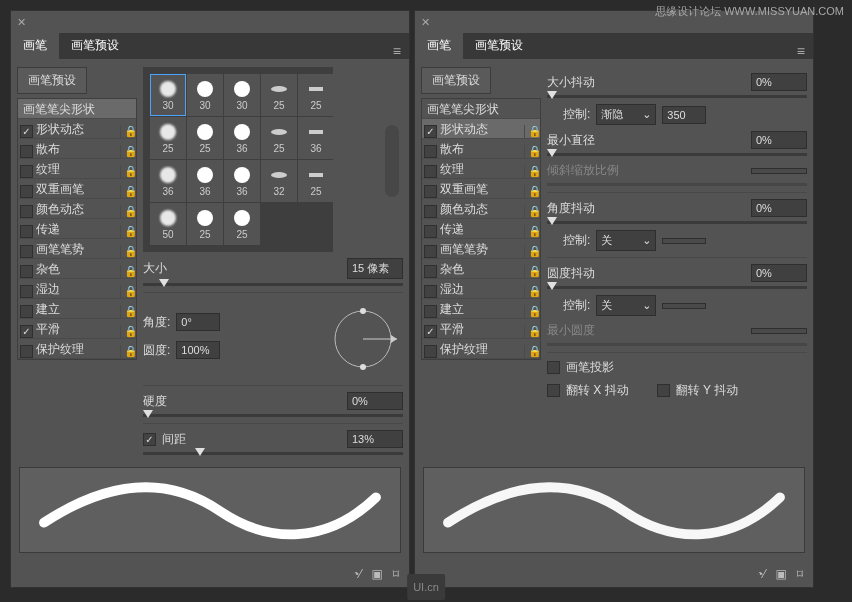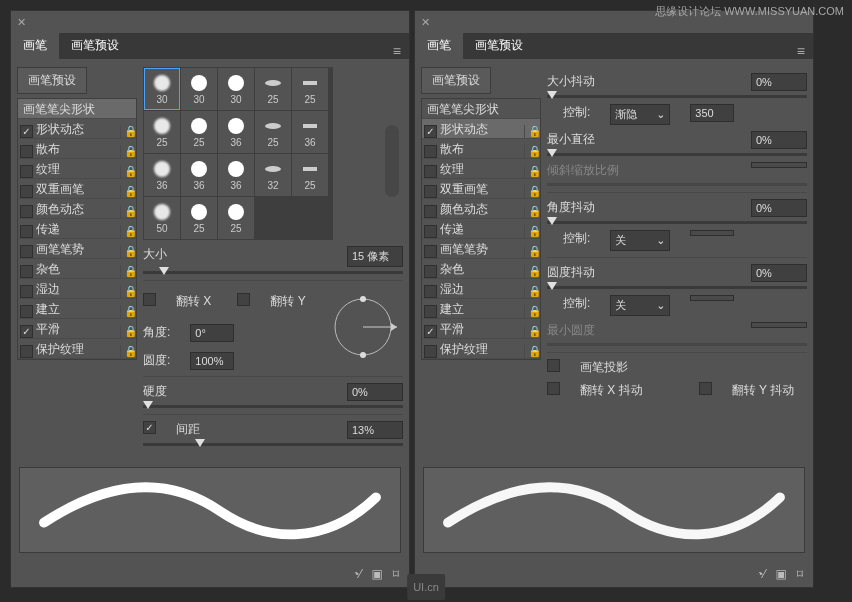--- a/index.html
+++ b/index.html
@@ -16,25 +16,25 @@
 .body{display:flex;padding:8px 6px;gap:6px}
 .sidebar{width:120px}
 .preset-btn{background:#5a5a5a;border:1px solid #3c3c3c;color:#ddd;font-size:12px;padding:4px 10px;margin-bottom:4px;display:inline-block;cursor:pointer}
 .optlist{border:1px solid #3e3e3e}
 .opt{display:flex;align-items:flex-end;height:20px;padding:0 2px;font-size:12px;color:#ddd;border-bottom:1px solid #4a4a4a}
 .opt.sel{background:#6a6a6a}
 .opt .cb{width:13px;height:13px;border:1px solid #2f2f2f;background:#424242;margin-right:3px;display:flex;align-items:center;justify-content:center;font-size:10px;color:#ddd}
 .opt .lbl{flex:1}
 .opt .lock{width:14px;text-align:center;color:#aaa;font-size:11px;border-left:1px solid #4a4a4a;padding-left:3px}
 .main{flex:1}
-.thumbs{display:grid;grid-template-columns:repeat(5,36px);grid-auto-rows:42px;gap:1px;background:#3e3e3e;padding:1px}
+.thumbs{display:grid;grid-template-columns:repeat(5,36px);grid-auto-rows:42px;gap:1px;background:#3e3e3e;padding:7px}
 .th{background:#535353;display:flex;flex-direction:column;align-items:center;justify-content:center;color:#ccc;font-size:10px;cursor:pointer}
 .th.sel{outline:1px solid #4aa3ff;outline-offset:-1px}
 .th svg{margin-bottom:1px}
-.row{display:flex;align-items:flex-start;font-size:12px;color:#ddd;margin-top:6px;gap:20px}
+.row{display:flex;align-items:center;font-size:12px;color:#ddd;margin-top:6px;gap:6px}
 .row .lbl2{width:40px}
 .val{background:#404040;border:1px solid #2e2e2e;color:#ddd;font-size:11px;padding:2px 4px;width:56px;text-align:left}
 .slider{height:3px;background:#3a3a3a;position:relative;margin:4px 0}
 .slider .knob{position:absolute;top:-4px;width:0;height:0;border-left:5px solid transparent;border-right:5px solid transparent;border-top:8px solid #e0e0e0}
 .sep{height:0;border-top:1px solid #484848;margin:6px 0}
 .circle-wrap{width:80px;height:80px}
 .select{background:#404040;border:1px solid #2e2e2e;color:#ddd;font-size:11px;padding:2px 4px;width:60px;display:flex;justify-content:space-between;align-items:center}
 .preview{position:absolute;bottom:34px;left:8px;right:8px;height:86px;background:#5f5f5f;border:1px solid #3a3a3a}
 .preview svg{width:100%;height:100%}
 .footer{position:absolute;bottom:6px;right:10px;display:flex;gap:10px;color:#bbb;font-size:12px}
@@ -245,26 +245,20 @@
             <span class="lbl2">大小</span>
             <span style="flex:1"></span>
             <span class="val">15 像素</span>
           </div>
       <div class="slider">
             <div class="knob" style="left:6%"></div>
           </div>
       <div class="sep"></div>
       <div style="display:flex;gap:6px">
         <div style="flex:1">
-          <div class="row">
-                <span class="cb" style="width:13px;height:13px;border:1px solid #2f2f2f;background:#424242;display:inline-block"></span>
-                <span>翻转 X</span>
-                <span class="cb" style="width:13px;height:13px;border:1px solid #2f2f2f;background:#424242;display:inline-block;margin-left:6px"></span>
-                <span>翻转 Y</span>
-              </div>
           <div class="row" style="margin-top:14px">
                 <span>角度:</span>
                 <span class="val" style="width:44px">0°</span>
               </div>
           <div class="row" style="margin-top:10px">
                 <span>圆度:</span>
                 <span class="val" style="width:44px">100%</span>
               </div>
         </div>
         <div class="circle-wrap">

